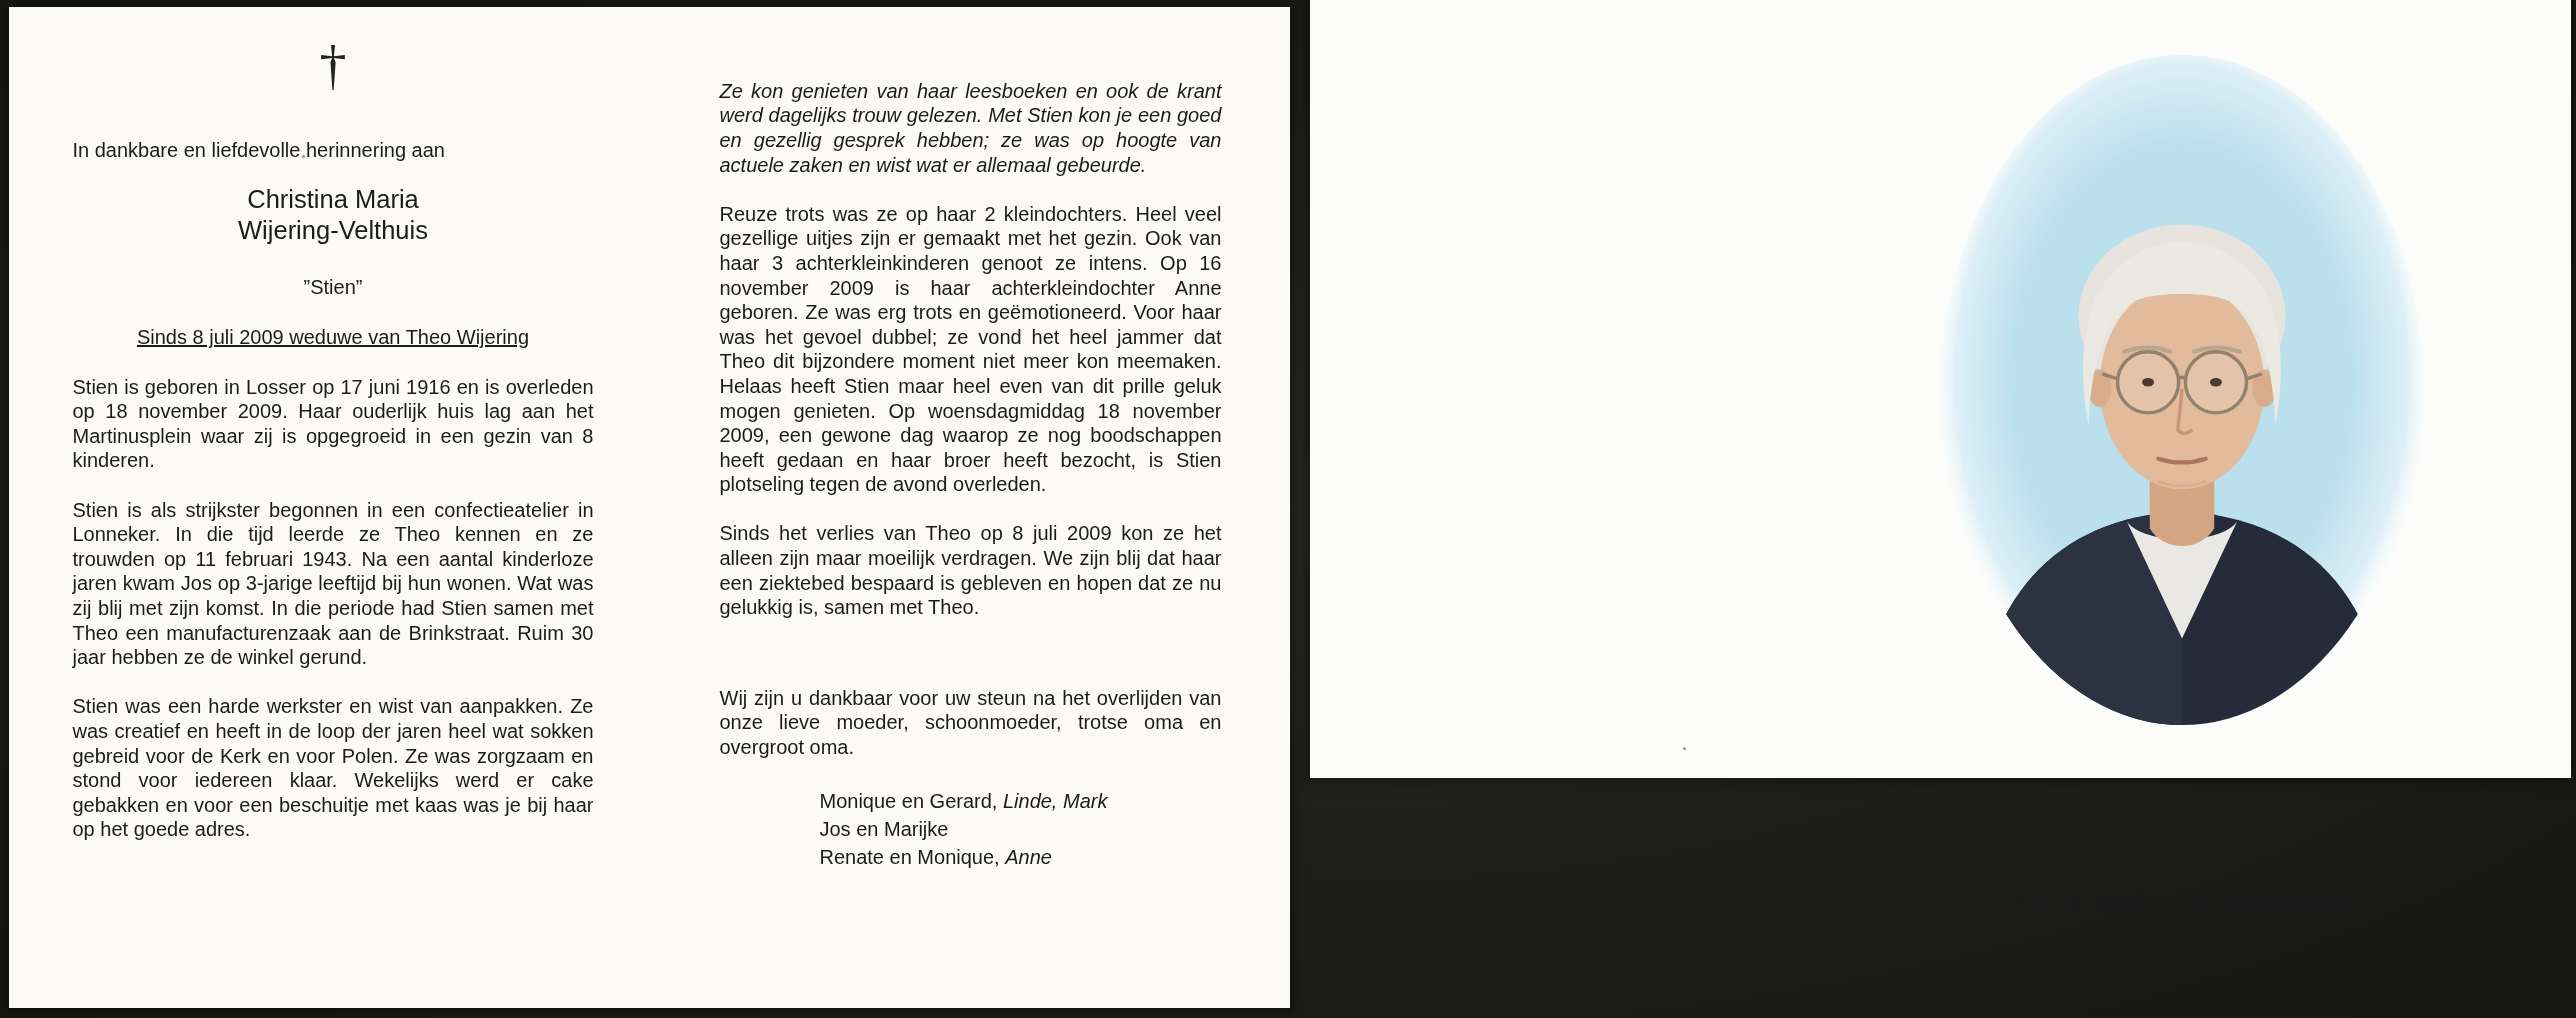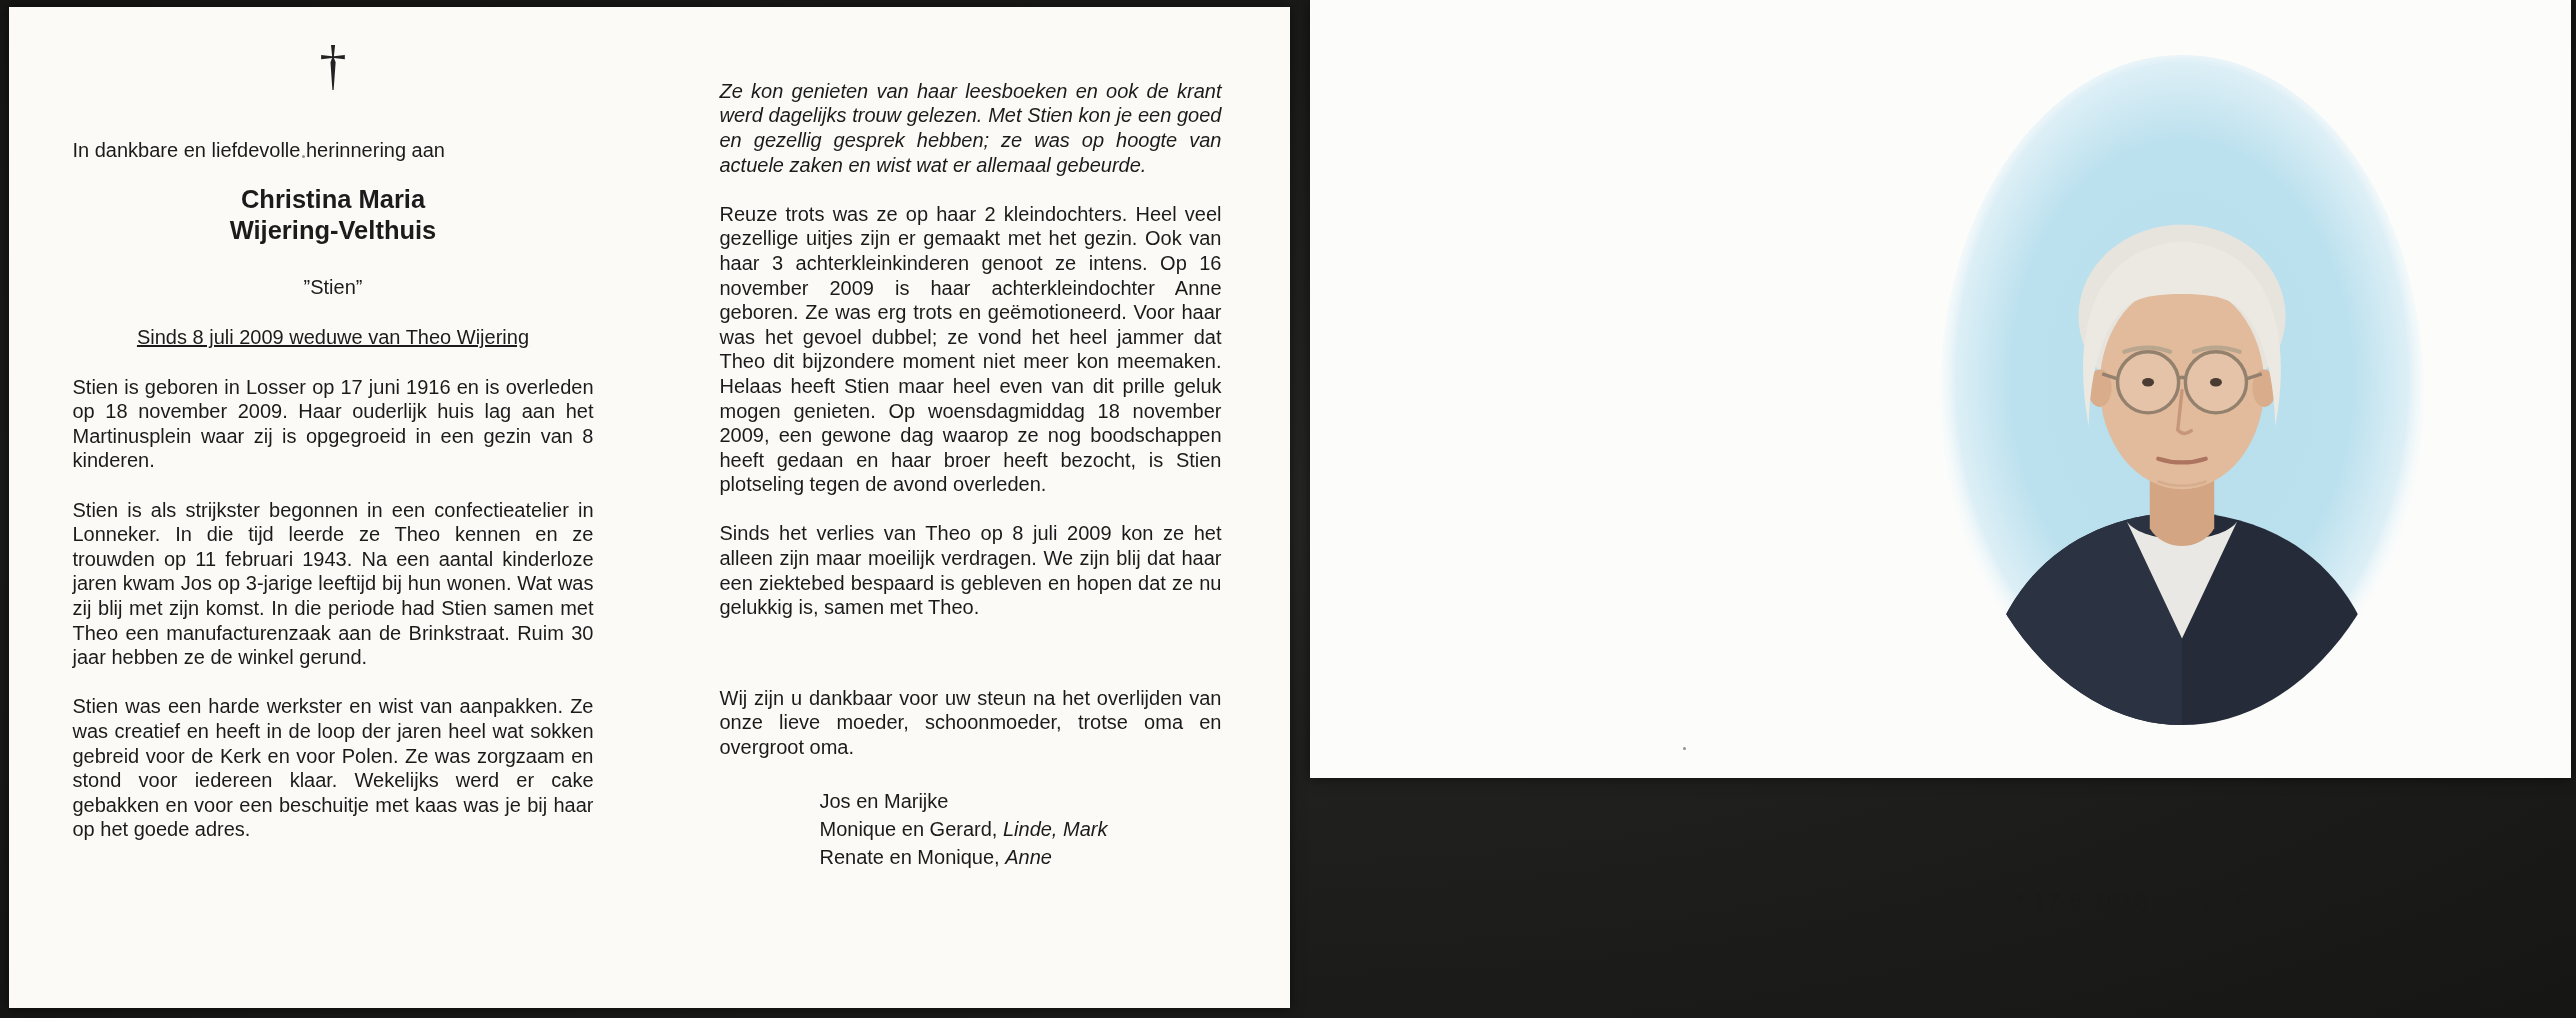--- a/index.html
+++ b/index.html
@@ -41,21 +41,21 @@
   }
   .intro {
     margin: 44px 0 0 0;
     text-align: left;
     font-size: 20px;
     line-height: 24.6px;
   }
   .name {
     margin: 22px 0 0 0;
     text-align: center;
-    font-weight: bold;
+    font-weight: normal;
     font-size: 25.5px;
     line-height: 31px;
   }
   .nickname {
     margin: 29px 0 0 0;
     text-align: center;
     font-size: 20px;
     line-height: 24.6px;
   }
   .widow {
@@ -123,22 +123,22 @@
       <p class="para">Stien is als strijkster begonnen in een confectieatelier in Lonneker. In die tijd leerde ze Theo kennen en ze trouwden op 11 februari 1943. Na een aantal kinderloze jaren kwam Jos op 3-jarige leeftijd bij hun wonen. Wat was zij blij met zijn komst. In die periode had Stien samen met Theo een manufacturenzaak aan de Brinkstraat. Ruim 30 jaar hebben ze de winkel gerund.</p>
       <p class="para">Stien was een harde werkster en wist van aanpakken. Ze was creatief en heeft in de loop der jaren heel wat sokken gebreid voor de Kerk en voor Polen. Ze was zorgzaam en stond voor iedereen klaar. Wekelijks werd er cake gebakken en voor een beschuitje met kaas was je bij haar op het goede adres.</p>
     </div>
 
     <div class="col col-2">
       <p class="para">Ze kon genieten van haar leesboeken en ook de krant werd dagelijks trouw gelezen. Met Stien kon je een goed en gezellig gesprek hebben; ze was op hoogte van actuele zaken en wist wat er allemaal gebeurde.</p>
       <p class="para">Reuze trots was ze op haar 2 kleindochters. Heel veel gezellige uitjes zijn er gemaakt met het gezin. Ook van haar 3 achterkleinkinderen genoot ze intens. Op 16 november 2009 is haar achterkleindochter Anne geboren. Ze was erg trots en geëmotioneerd. Voor haar was het gevoel dubbel; ze vond het heel jammer dat Theo dit bijzondere moment niet meer kon meemaken. Helaas heeft Stien maar heel even van dit prille geluk mogen genieten. Op woensdagmiddag 18 november 2009, een gewone dag waarop ze nog boodschappen heeft gedaan en haar broer heeft bezocht, is Stien plotseling tegen de avond overleden.</p>
       <p class="para">Sinds het verlies van Theo op 8 juli 2009 kon ze het alleen zijn maar moeilijk verdragen. We zijn blij dat haar een ziektebed bespaard is gebleven en hopen dat ze nu gelukkig is, samen met Theo.</p>
       <p class="para thanks">Wij zijn u dankbaar voor uw steun na het overlijden van onze lieve moeder, schoonmoeder, trotse oma en overgroot oma.</p>
       <div class="family">
+        <p class="fam-line"><span>Monique en Gerard, </span><span class="it">Linde, Mark</span></p>
         <p class="fam-line"><span>Jos en Marijke</span><span class="it"></span></p>
-        <p class="fam-line"><span>Monique en Gerard, </span><span class="it">Linde, Mark</span></p>
         <p class="fam-line"><span>Renate en Monique, </span><span class="it">Anne</span></p>
       </div>
     </div>
 
     <div class="speck" style="left:293px; top:148px;"></div>
   </div>
 
   <div class="card card-right">
 
     <div class="photo">

